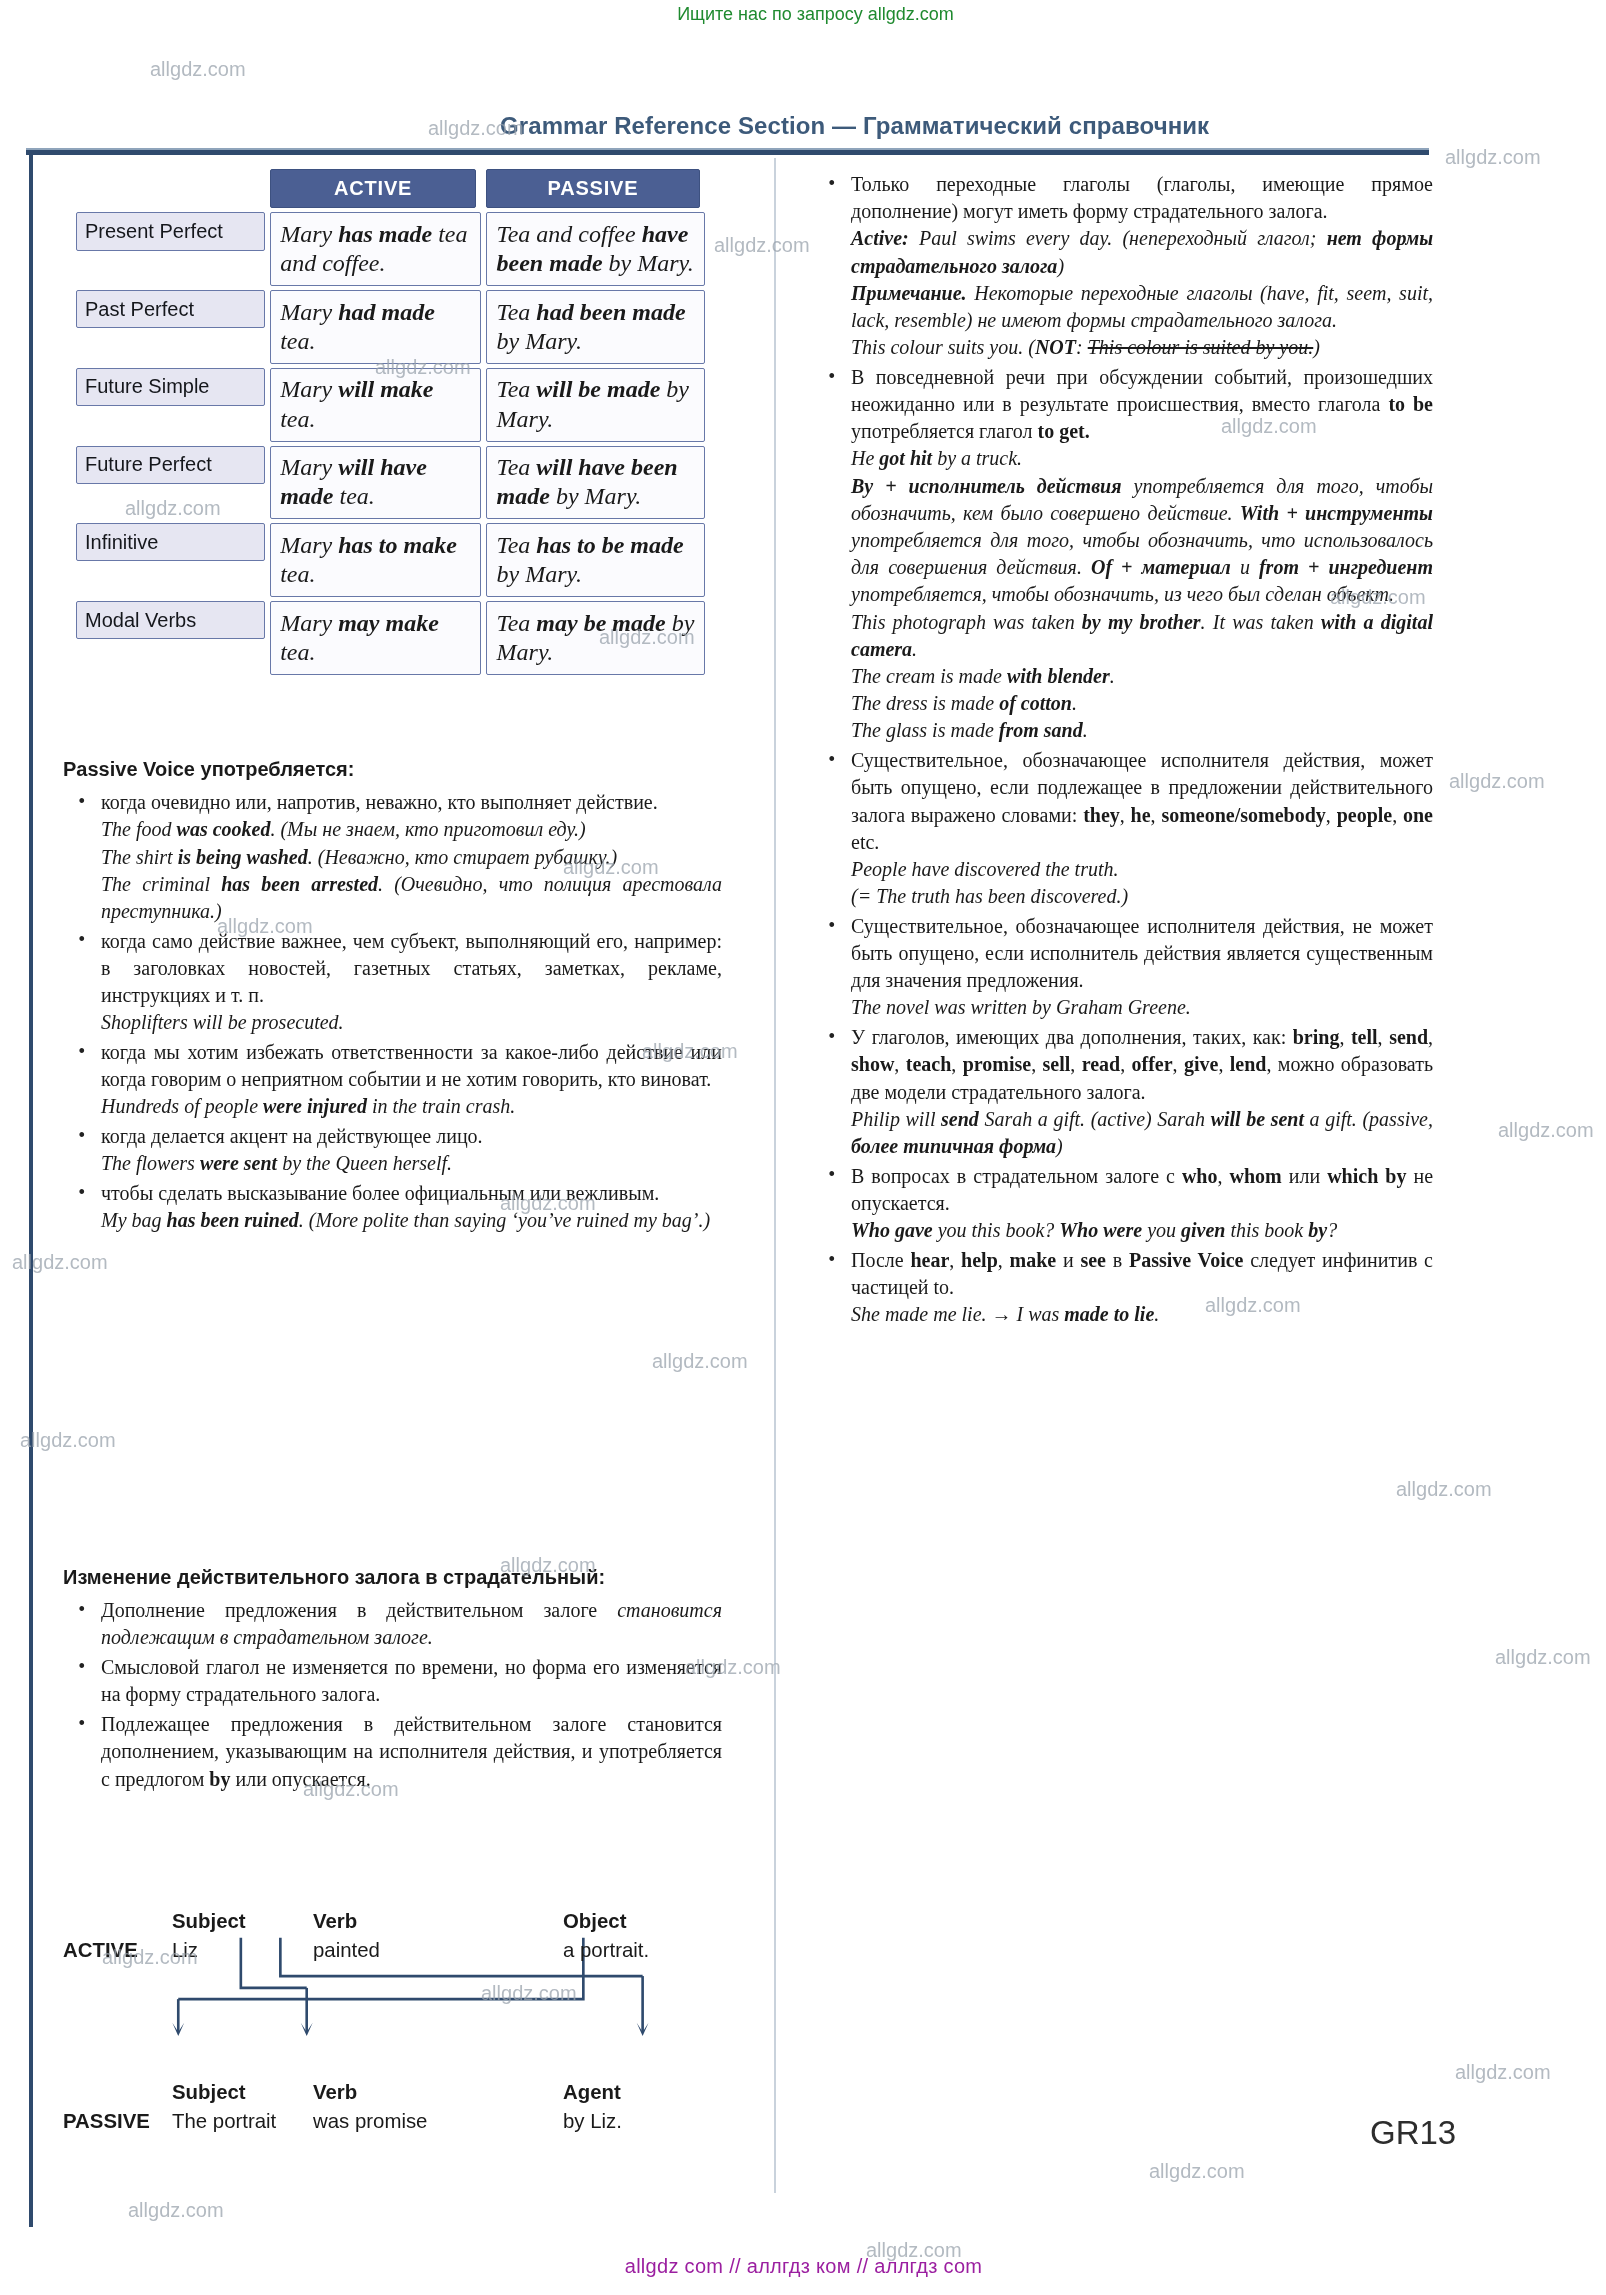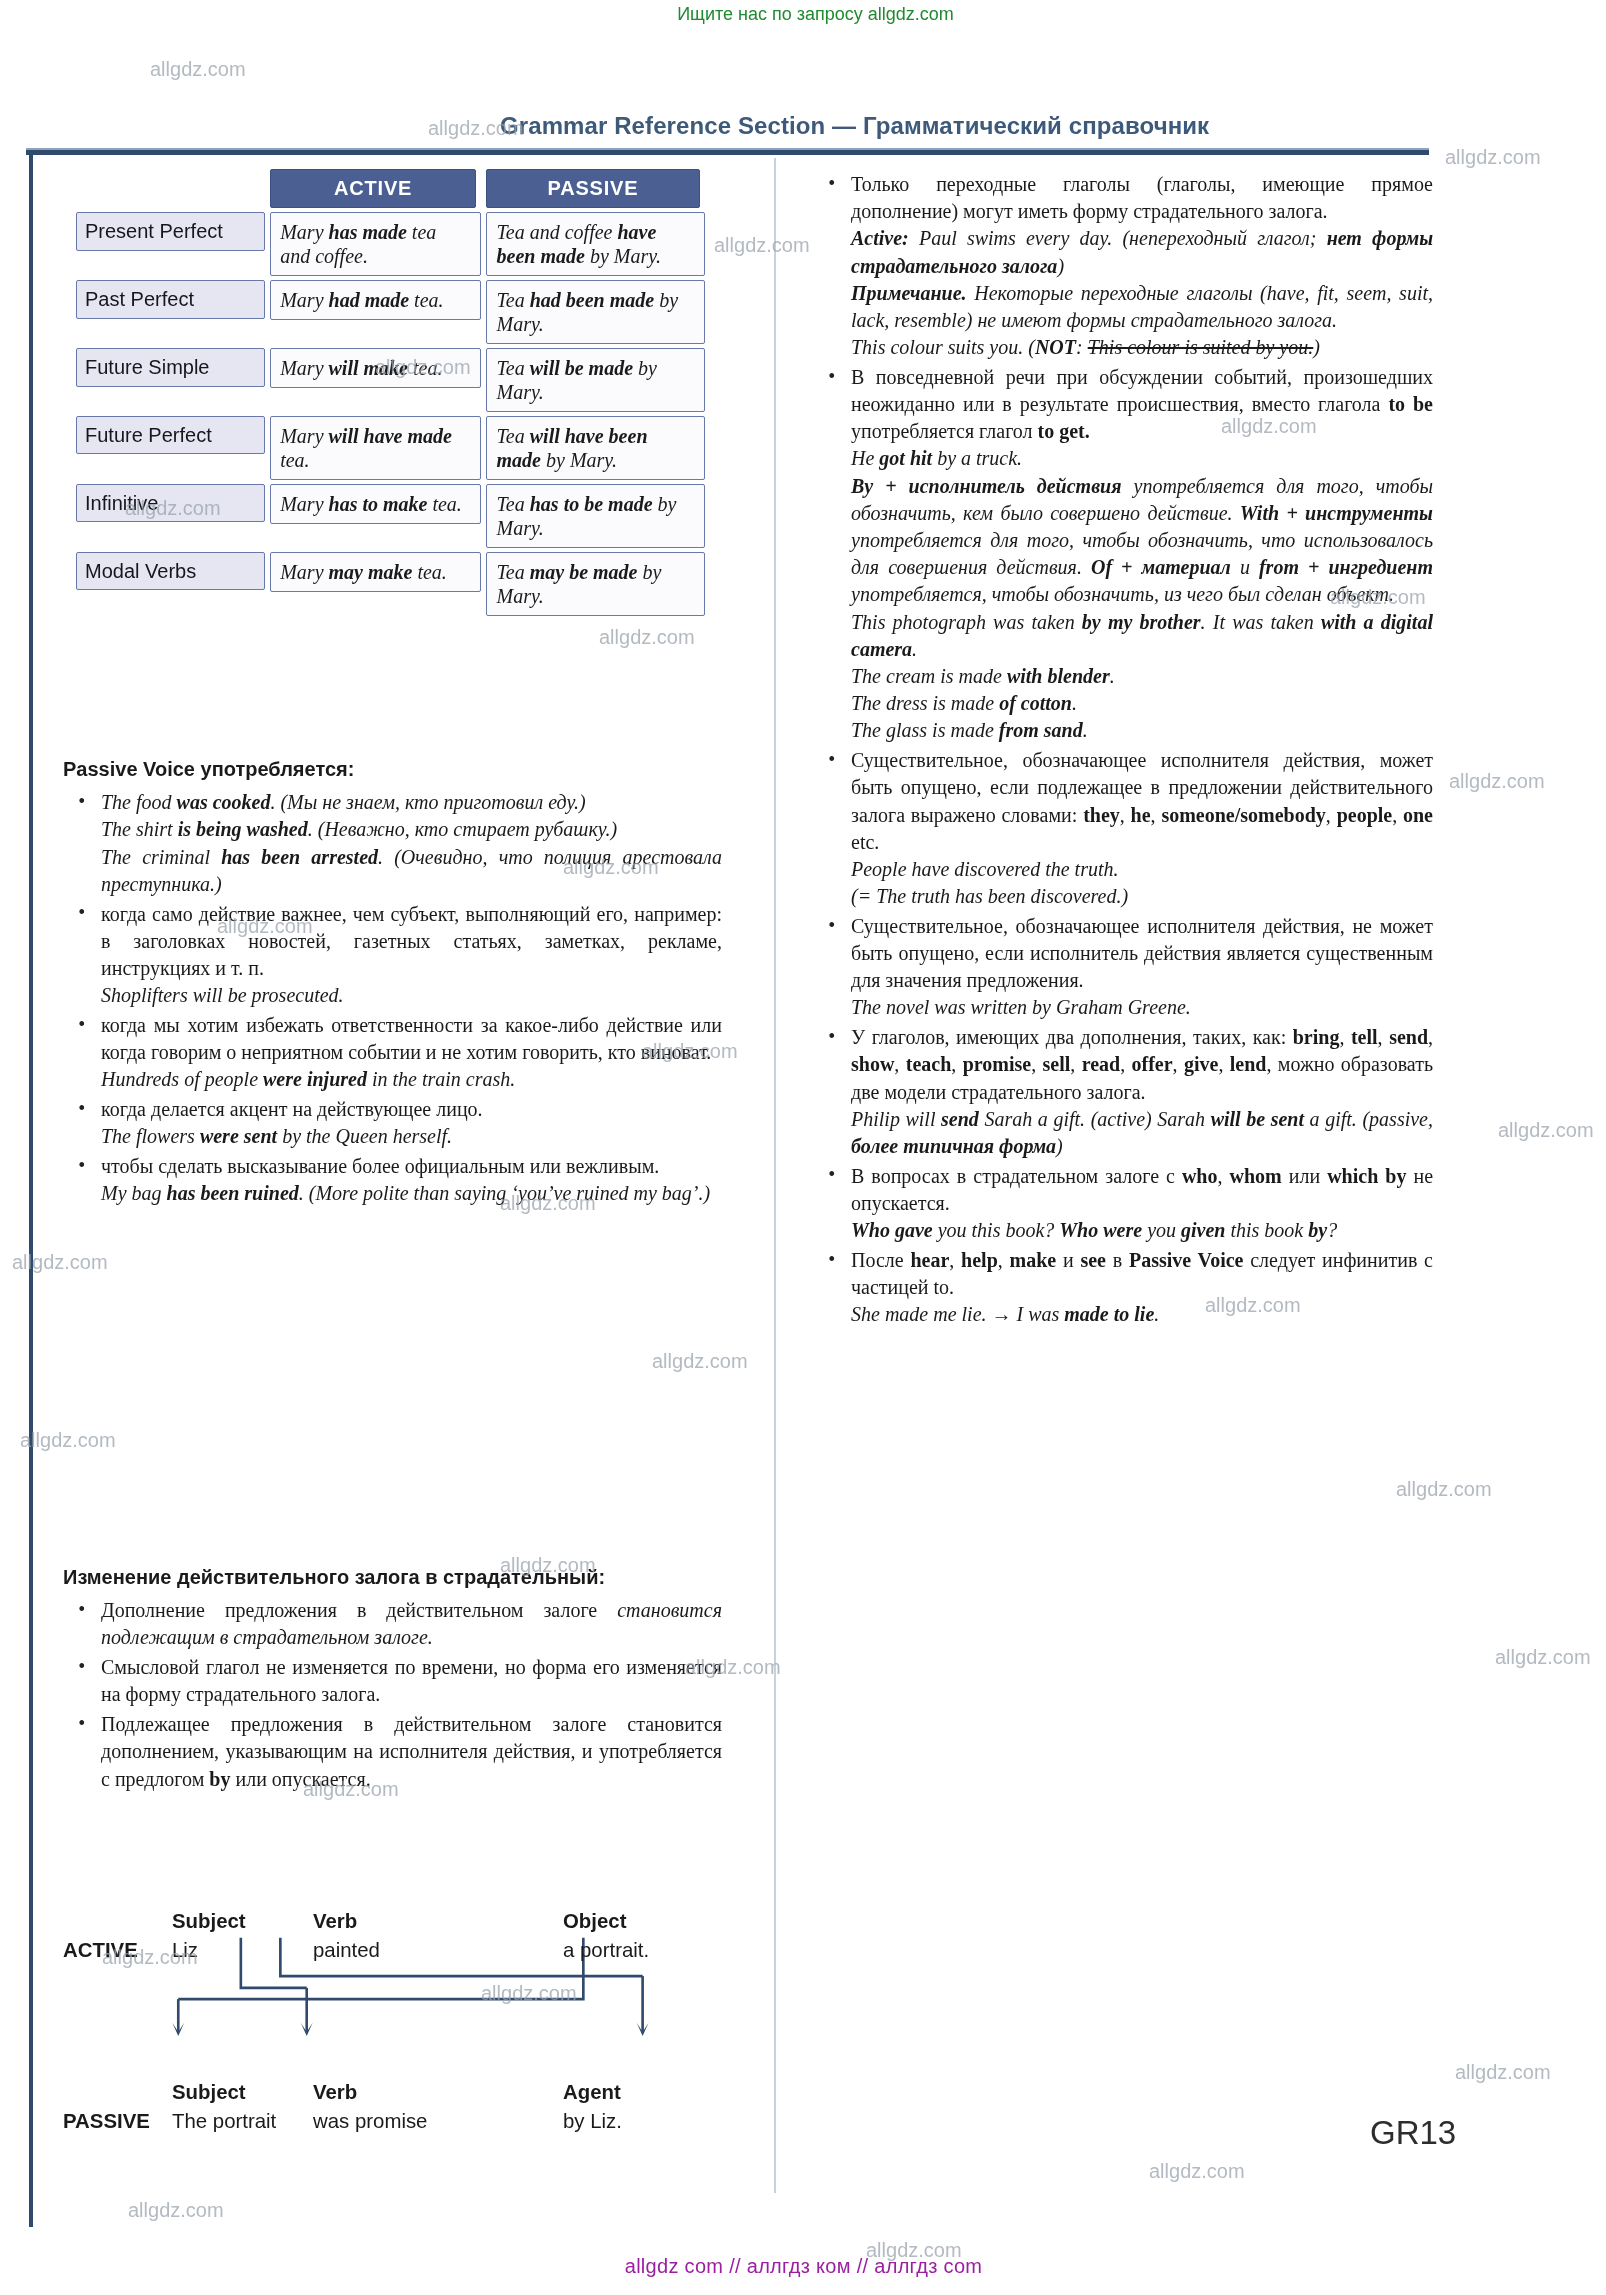--- a/index.html
+++ b/index.html
@@ -83,21 +83,21 @@
   }
   .tbl td{
     vertical-align:top;
     padding:0;
   }
   .cell{
     border:1.3px solid #6878a8;
     border-radius:2px;
     background:#fbfbfe;
     padding:6.6px 9.2px;
-    font-size:20px;
+    font-size:24px;
     line-height:1.22;
     font-family:"Liberation Serif", serif;
     font-style:italic;
   }
   .cell b{font-style:italic;font-weight:bold;}
   .lbl{
     border:1.3px solid #6878a8;
     border-radius:2px;
     background:#e6e6f2;
     padding:6.6px 8px;
@@ -259,20 +259,21 @@
             <div class="cell w-pas">Tea <b>may be made</b> by Mary.</div>
           </td>
         </tr>
       </tbody>
   </table>
 
   <div class="block lcol" style="top:756px;">
     <div class="head-line" id="l-sec1-title"><b>Passive Voice</b> употребляется:</div>
     <ul class="bl" id="l-bullets1">
         <li>
+          <div>когда очевидно или, напротив, неважно, кто выполняет действие.</div>
           <div class="ex"><i>The food <b>was cooked</b>. (Мы не знаем, кто приготовил еду.)</i></div>
           <div class="ex"><i>The shirt <b>is being washed</b>. (Неважно, кто стирает рубашку.)</i></div>
           <div class="ex"><i>The criminal <b>has been arrested</b>. (Очевидно, что полиция арестовала преступника.)</i></div>
         </li>
         <li>
           <div>когда само действие важнее, чем субъект, выполняющий его, например: в заголовках новостей, газетных статьях, заметках, рекламе, инструкциях и т. п.</div>
           <div class="ex"><i>Shoplifters will be prosecuted.</i></div>
         </li>
         <li>
           <div>когда мы хотим избежать ответственности за какое-либо действие или когда говорим о неприятном событии и не хотим говорить, кто виноват.</div>

